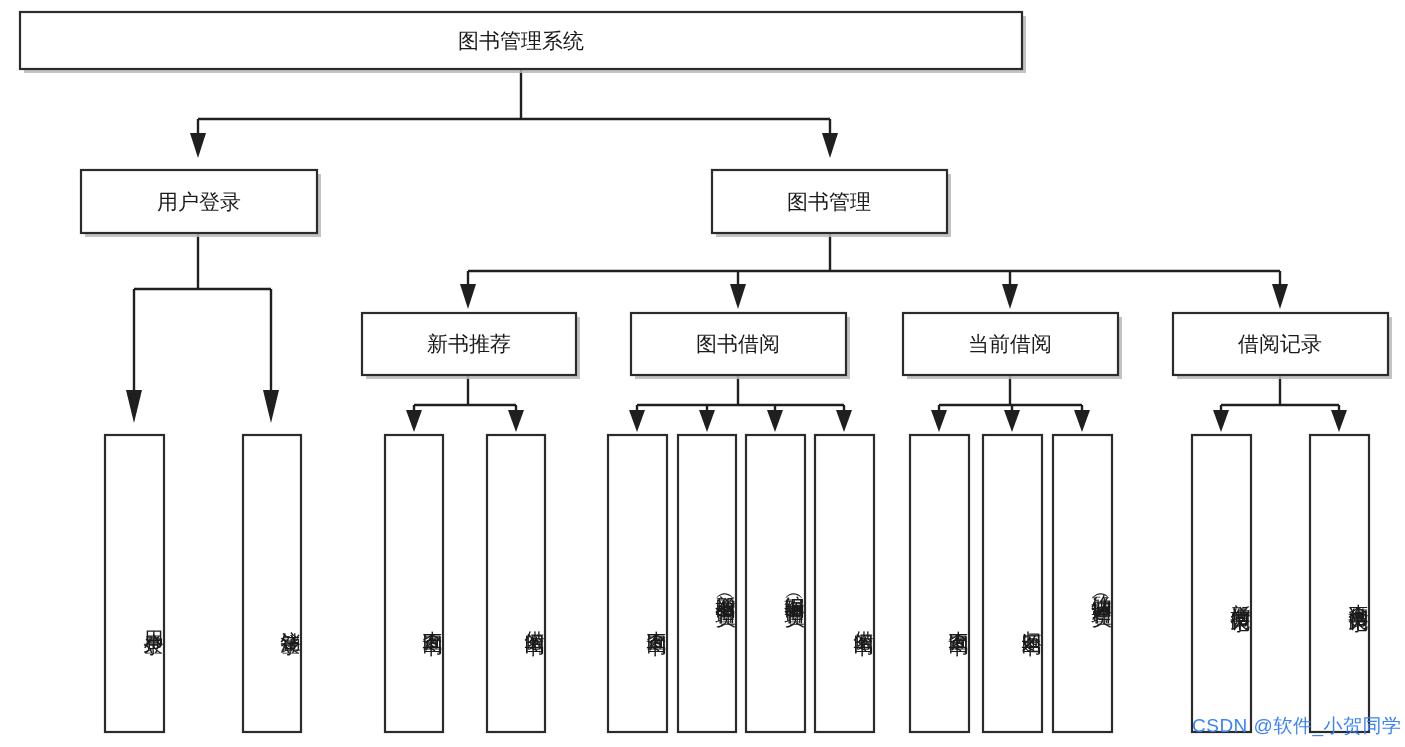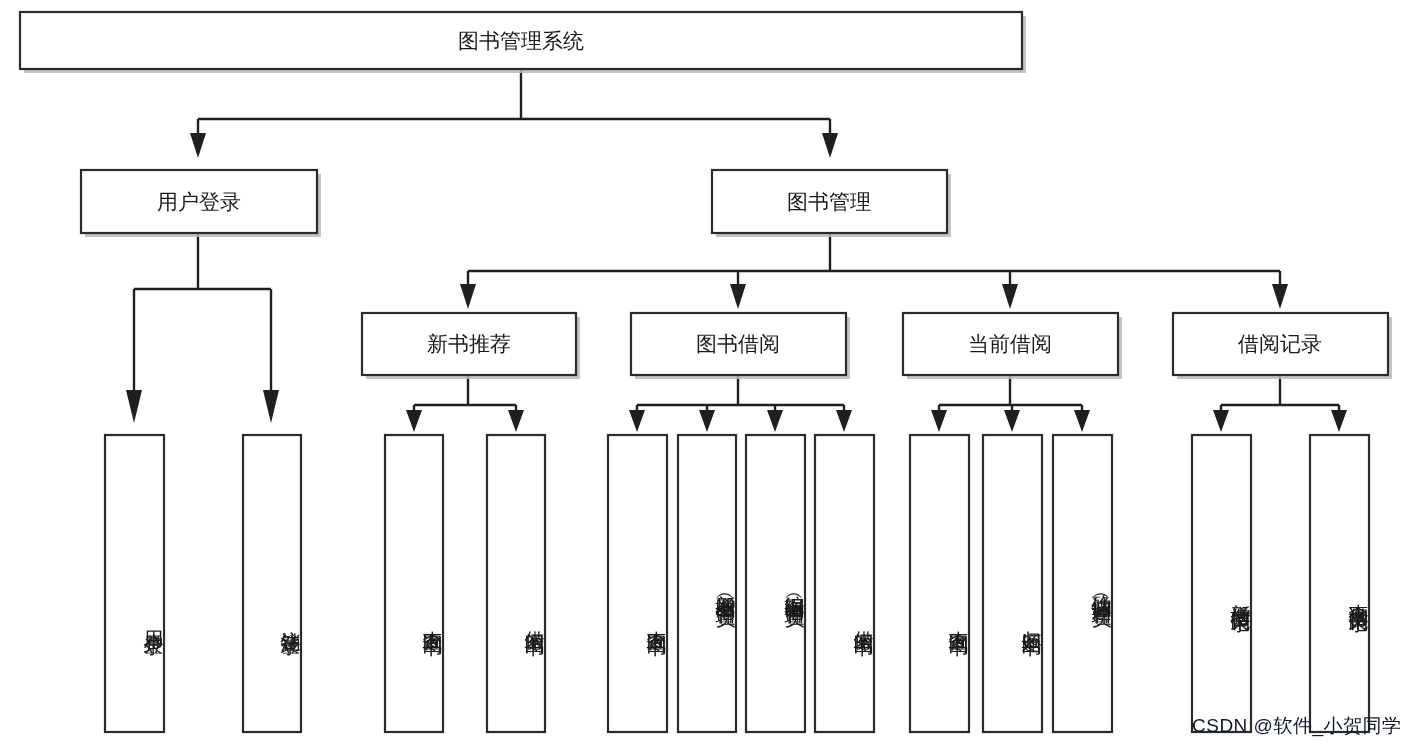--- a/index.html
+++ b/index.html
@@ -63,21 +63,21 @@
     white-space: nowrap;
     display: flex;
     align-items: flex-start;
     justify-content: center;
     pointer-events: none;
   }
   .watermark {
     position: absolute;
     font-family: "Liberation Sans", "DejaVu Sans", sans-serif;
     font-size: 19px;
-    color: #0f172a;
+    color: #3b82f6;
     white-space: nowrap;
     letter-spacing: 0.5px;
   }
 </style>
 </head>
 <body>
 
 <div id="diagram-root">
 
   <svg class="diagram-canvas" viewBox="0 0 1405 747">

